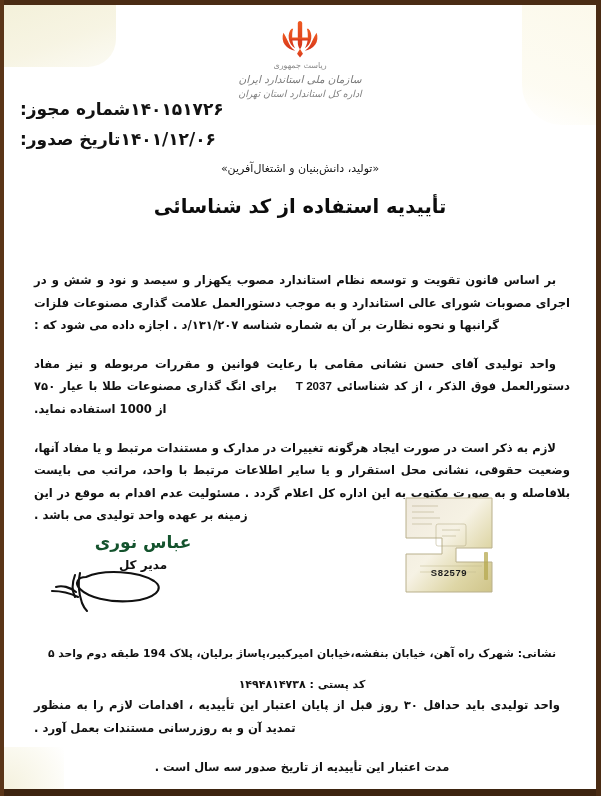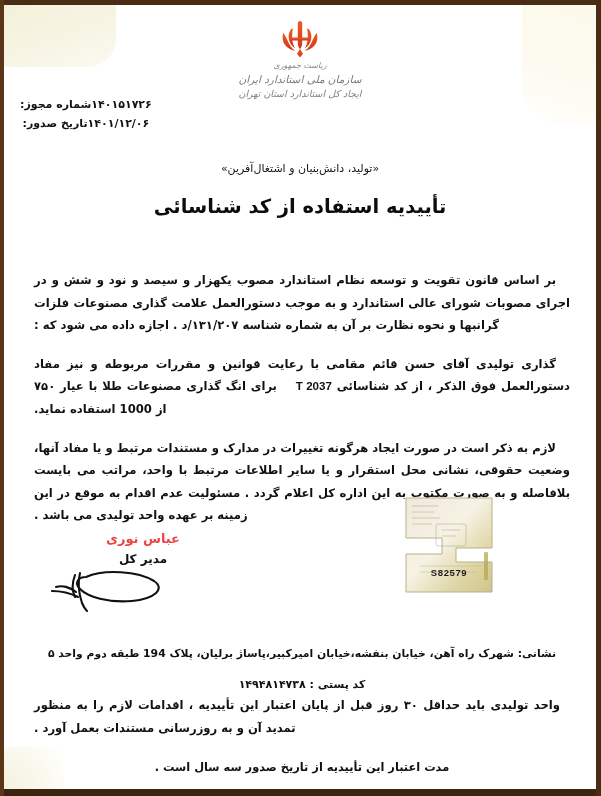--- a/index.html
+++ b/index.html
@@ -78,30 +78,30 @@
   .letterhead {
     position: absolute;
     left: 50%; top: 55px;
     transform: translateX(-50%);
     width: 250px;
     text-align: center;
     color: #5b5b5b;
     font-family: "DejaVu Serif", "Liberation Serif", serif;
     line-height: 1.45;
   }
-  .lh1 { font-size: 8px; letter-spacing: .3px; opacity: .72; font-style: italic; }
+  .lh1 { font-size: 8px; letter-spacing: .3px; opacity: .72; }
   .lh2 { font-size: 10.5px; opacity: .82; font-style: italic; }
   .lh3 { font-size: 9.5px; opacity: .78; font-style: italic; }
 
   .meta-block {
     position: absolute;
     left: 16px; top: 90px;
-    text-align: center;
-    direction: rtl;
-    font-size: 11px;
+    text-align: left;
+    direction: rtl;
+    font-size: 17px;
     font-weight: bold;
     color: #121212;
     line-height: 1.75;
     letter-spacing: -0.2px;
   }
   .meta-row { white-space: nowrap; }
 
   
   .slogan {
     position: absolute;
@@ -151,23 +151,23 @@
 
   
   .signature-block {
     position: absolute;
     left: 54px; top: 524px;
     width: 170px;
     text-align: center;
     direction: rtl;
   }
   .sig-name {
-    font-size: 13px;
-    font-weight: bold;
-    color: #ef4444;
+    font-size: 17px;
+    font-weight: bold;
+    color: #14532d;
     line-height: 1.6;
   }
   .sig-role {
     font-size: 12px;
     font-weight: bold;
     color: #101010;
     line-height: 1.5;
   }
   .sig-mark {
     position: absolute;
@@ -263,38 +263,38 @@
           <path d="M84 30 C87 38 86 48 81 55 C76 62 68 66 60 67 C67 62 72 55 75 47 C78 40 81 35 84 30 Z"></path>
           <rect x="30" y="40" width="40" height="6" rx="3"></rect>
           <path d="M50 63 L56 73 L50 81 L44 73 Z"></path>
         </g>
       </svg>
     </div>
 
     <div class="letterhead">
       <div class="lh1">ریاست جمهوری</div>
       <div class="lh2">سازمان ملی استاندارد ایران</div>
-      <div class="lh3">ایجاد کل استاندارد استان تهران</div>
+      <div class="lh3">اداره کل استاندارد استان تهران</div>
     </div>
 
     <div class="meta-block">
       <div class="meta-row">
         <span>۱۴۰۱۵۱۷۲۶</span><span>شماره مجوز:</span>
       </div>
       <div class="meta-row">
         <span>۱۴۰۱/۱۲/۰۶</span><span>تاریخ صدور:</span>
       </div>
     </div>
 
     <div class="slogan">«تولید، دانش‌بنیان و اشتغال‌آفرین»</div>
     <div class="doc-title">تأییدیه استفاده از کد شناسائی</div>
 
     <div class="body-area">
       <p class="para">بر اساس قانون تقویت و توسعه نظام استاندارد مصوب یکهزار و سیصد و نود و شش و در اجرای مصوبات شورای عالی استاندارد و به موجب دستورالعمل علامت گذاری مصنوعات فلزات گرانبها و نحوه نظارت بر آن به شماره شناسه ۱۳۱/۲۰۷/د . اجازه داده می شود که :</p>
-      <p class="para"><span>گذاری تولیدی آقای حسن قائم مقامی با رعایت قوانین و مقررات مربوطه و نیز مفاد دستورالعمل فوق الذکر ، از کد شناسائی</span> <span class="ltr-code">T 2037</span> <span>برای انگ گذاری مصنوعات طلا با عیار ۷۵۰ از 1000 استفاده نماید.</span></p>
+      <p class="para"><span>واحد تولیدی آقای حسن نشانی مقامی با رعایت قوانین و مقررات مربوطه و نیز مفاد دستورالعمل فوق الذکر ، از کد شناسائی</span> <span class="ltr-code">T 2037</span> <span>برای انگ گذاری مصنوعات طلا با عیار ۷۵۰ از 1000 استفاده نماید.</span></p>
       <p class="para">لازم به ذکر است در صورت ایجاد هرگونه تغییرات در مدارک و مستندات مرتبط و یا مفاد آنها، وضعیت حقوقی، نشانی محل استقرار و یا سایر اطلاعات مرتبط با واحد، مراتب می بایست بلافاصله و به صورت مکتوب به این اداره کل اعلام گردد . مسئولیت عدم اقدام به موقع در این زمینه بر عهده واحد تولیدی می باشد .</p>
     </div>
 
     <div class="signature-block">
       <div class="sig-name">عباس نوری</div>
       <div class="sig-role">مدیر کل</div>
     </div>
     <div class="sig-mark">
       <svg viewBox="0 0 140 52" width="140" height="52" aria-hidden="true">
         <g fill="none" stroke="#111111" stroke-width="2.1" stroke-linecap="round" stroke-linejoin="round">

